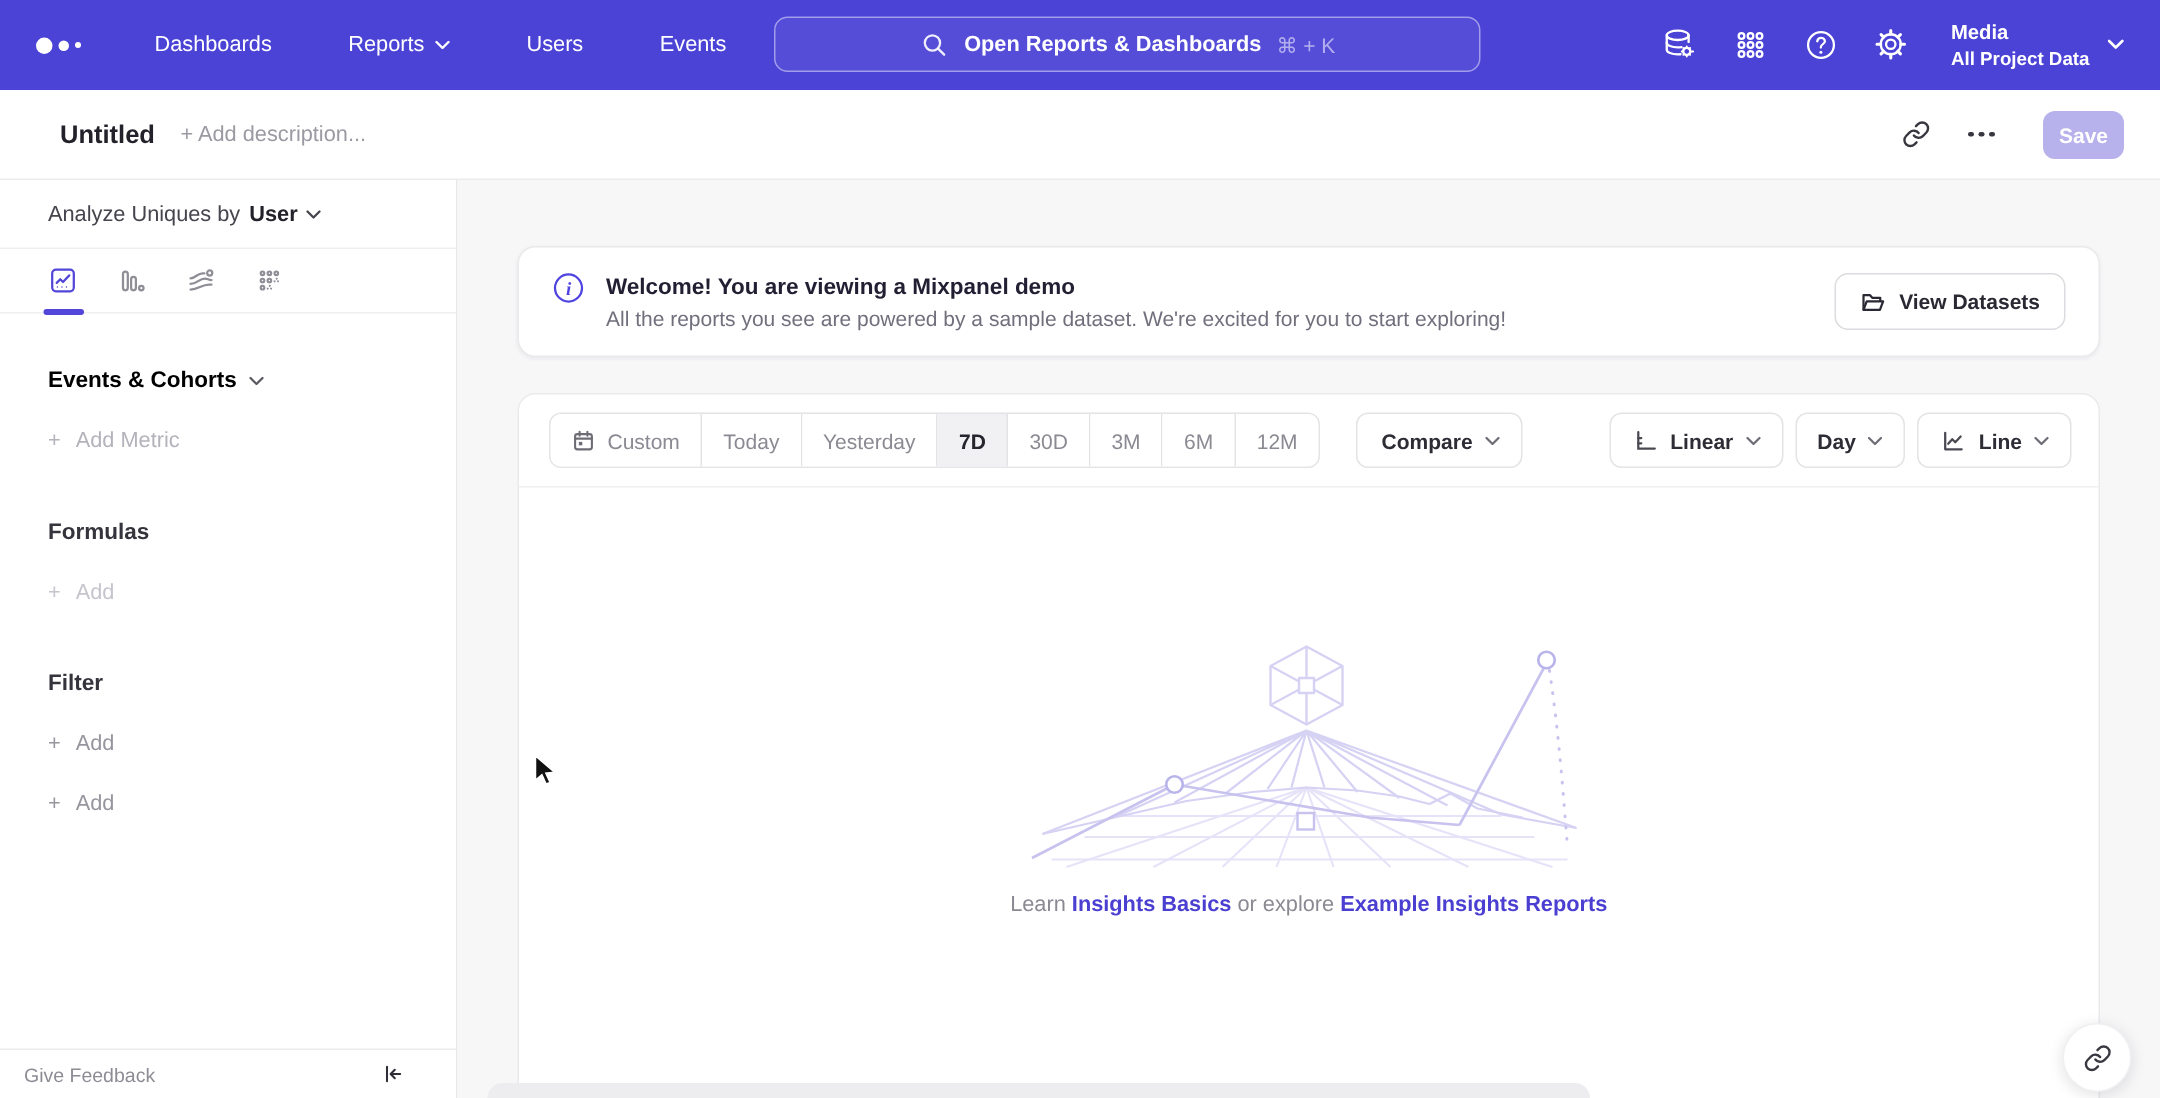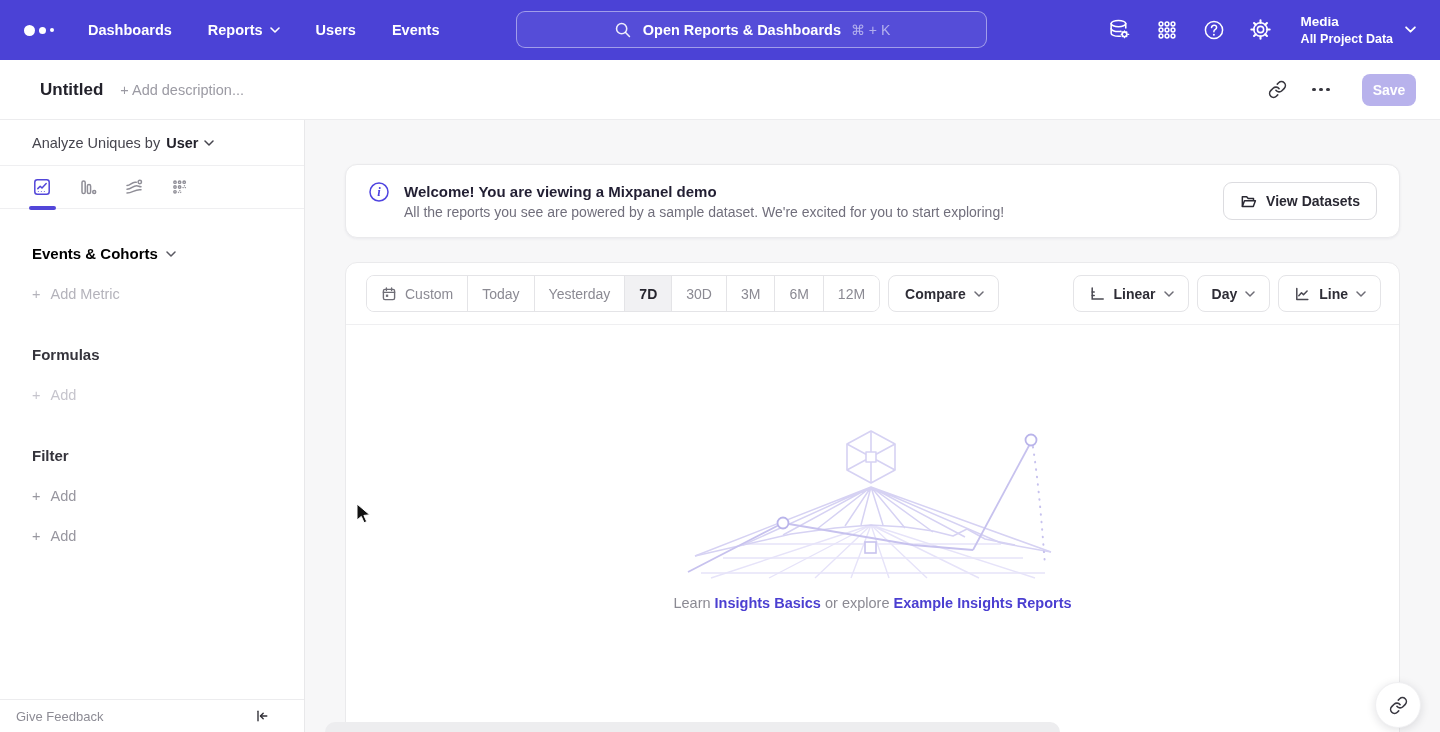--- a/index.html
+++ b/index.html
@@ -6,21 +6,21 @@
   html,body { width:1440px; height:732px; overflow:hidden; }
   body { font-family:"Liberation Sans", sans-serif; background:#f7f7f8; position:relative; }
 
   
   .topnav { height:60px; background:#4b42d6; display:flex; align-items:center; padding:0 24px; position:relative; }
   .logo { display:flex; align-items:center; gap:4px; margin-right:34px; cursor:pointer; }
   .logo .d1{ width:11px;height:11px;border-radius:50%;background:#fff;}
   .logo .d2{ width:7px;height:7px;border-radius:50%;background:#fff;}
   .logo .d3{ width:4px;height:4px;border-radius:50%;background:#fff;}
   .nav-items { display:flex; align-items:center; gap:36px; }
-  .nav-item { color:#fff; font-size:14.5px; font-weight:700; display:flex; align-items:center; gap:7px; cursor:pointer; }
+  .nav-item { color:#fff; font-size:14.5px; font-weight:400; display:flex; align-items:center; gap:7px; cursor:pointer;margin-left:15px; }
   .chev { display:inline-flex; }
   .searchbar { position:absolute; left:516px; top:11px; width:471px; height:37px; border:1px solid rgba(255,255,255,0.45); background:rgba(255,255,255,0.06); border-radius:9px; display:flex; align-items:center; justify-content:center; gap:10px; cursor:text; }
   .searchbar .ph { color:#fff; font-size:14.5px; font-weight:700; }
   .searchbar .sc { color:rgba(255,255,255,0.55); font-size:14px; font-weight:400; }
   .nav-right { margin-left:auto; display:flex; align-items:center; gap:21px; color:#fff; }
   .nav-icon { width:26px; height:26px; display:flex; align-items:center; justify-content:center; cursor:pointer; color:#fff; }
   .project { display:flex; align-items:center; gap:12px; margin-left:6px; cursor:pointer; }
   .project .pname { font-size:13.5px; font-weight:700; color:#fff; line-height:1.3; }
   .project .pscope { font-size:12.5px; font-weight:700; color:#fff; line-height:1.3; }
 
@@ -66,21 +66,21 @@
 
   
   .chart-card { margin:24px 40px 0 40px; background:#fff; border:1px solid #eaeaec; border-radius:12px 12px 0 0; height:480px; position:relative; }
   .controls { height:62px; display:flex; align-items:center; padding:0 18px 0 20px; border-bottom:1px solid #efeff1; }
   .seg { display:flex; align-items:stretch; height:37px; border:1px solid #e4e4e7; border-radius:8px; overflow:hidden; }
   .seg-item { display:flex; align-items:center; gap:8px; padding:0 14px; font-size:14px; color:#8b8a93; border-right:1px solid #e4e4e7; cursor:pointer; background:#fff; white-space:nowrap; }
   .seg-item:last-child { border-right:none; }
   .seg-item.active { background:#f1f1f3; color:#26252e; font-weight:700; }
   .pill { height:37px; border:1px solid #e4e4e7; border-radius:8px; background:#fff; display:flex; align-items:center; gap:8px; padding:0 14px; font-size:14px; color:#2e2d36; font-weight:600; cursor:pointer; font-family:inherit; }
   .pill .chev { color:#6e6d76; }
-  .compare { margin-left:8px;padding-left:16px; }
+  .compare { margin-left:24px;padding-left:16px; }
   .controls-right { margin-left:auto; display:flex; align-items:center; gap:8px; }
   .pill .picon { color:#4a4952; display:flex; }
 
   
   .empty { padding-top:100px; display:flex; flex-direction:column; align-items:center; }
   .empty-title { margin-top:42px; font-size:16.5px; font-weight:700; color:#2b2a33; }
   .empty-sub { margin-top:15px; font-size:14.5px; color:#8b8a93; }
   .empty-sub a { color:#4b3fd1; font-weight:600; text-decoration:none; cursor:pointer; }
 
   

